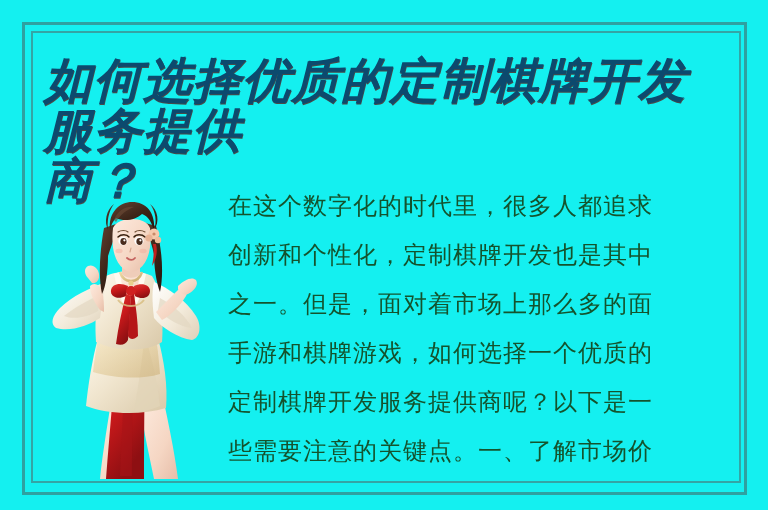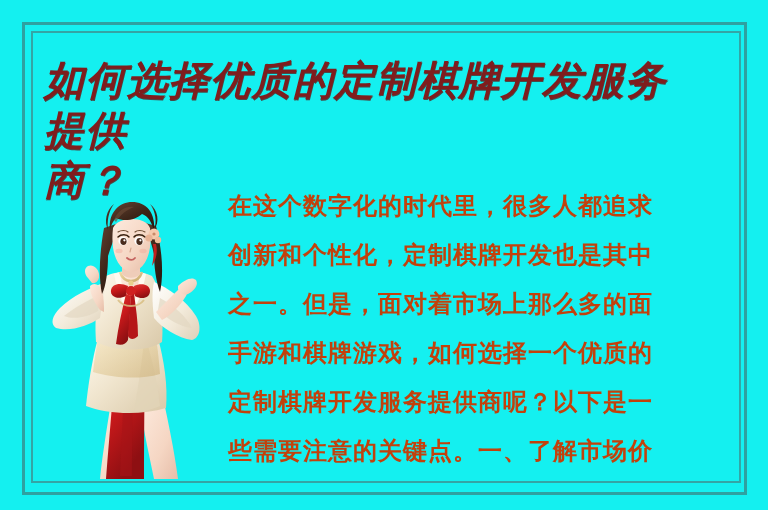--- a/index.html
+++ b/index.html
@@ -42,44 +42,43 @@
     box-sizing: border-box;
     pointer-events: none;
   }
 
   
   #title {
     position: absolute;
     left: 44px;
     top: 56px;
     width: 660px;
-    color: #7f1d1d;
+    color: #0c4a6e;
     font-family: "Liberation Serif", "DejaVu Serif", serif;
-    font-size: 40px;
+    font-size: 48px;
     line-height: 50px;
     font-weight: 700;
     font-style: italic;
     letter-spacing: 1.5px;
     white-space: pre-wrap;
     text-shadow: 0.5px 0.5px 0 #4a4a48;
   }
 
   
   #body-text {
     position: absolute;
     left: 228px;
     top: 182px;
     width: 496px;
-    color: #c2410c;
+    color: #14532d;
     font-family: "DejaVu Sans", "Liberation Sans", sans-serif;
     font-size: 24px;
     line-height: 49px;
     letter-spacing: 1px;
     white-space: pre-wrap;
-    font-weight: bold;
   }
 
   
   #illustration {
     position: absolute;
     left: 44px;
     top: 190px;
     width: 178px;
     height: 289px;
     overflow: hidden;

